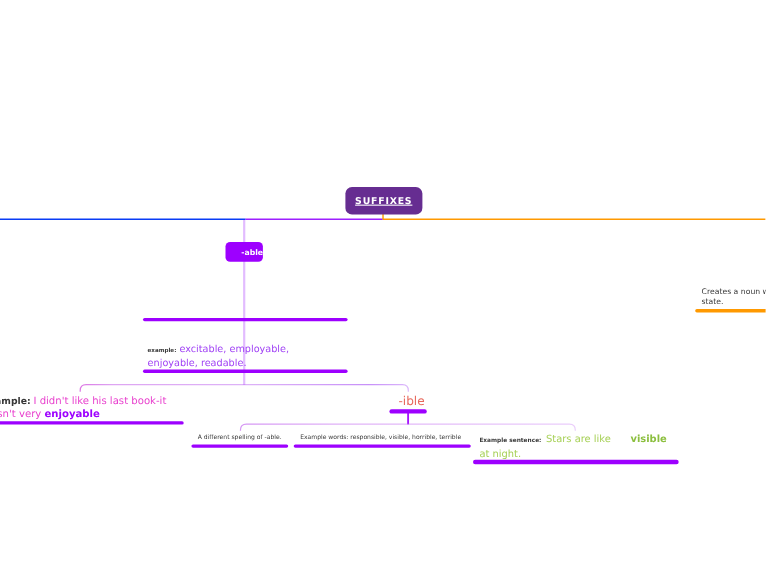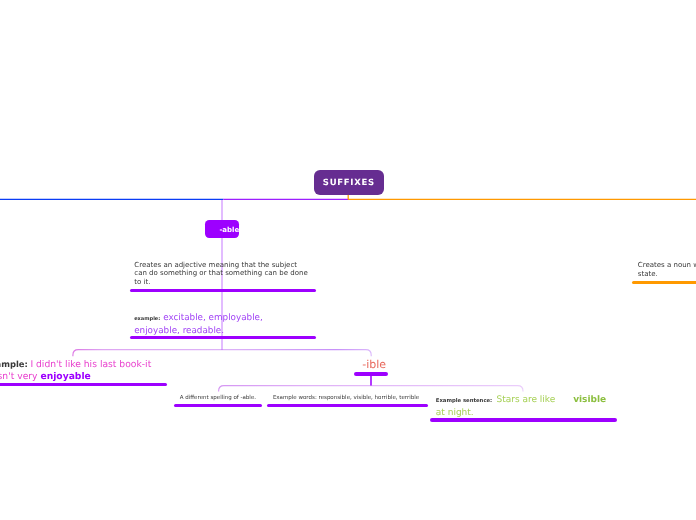--- a/index.html
+++ b/index.html
@@ -40,31 +40,28 @@
     <path d="M223.3 199.3 H348" stroke="#9d1fff" stroke-width="1.2" fill="none"></path>
     <path d="M348 199.3 H696" stroke="#ff9900" stroke-width="1.2" fill="none"></path>
     <path d="M348.2 194.6 V199.3" stroke="#ff9900" stroke-width="1.3" fill="none"></path>
     <path d="M222 200 V350" stroke="#a020ff" stroke-width="2" fill="none" opacity="0.3"></path>
     <path d="M72.9 356.2 V355 Q72.9 349.6 78.3 349.6 H365.9 Q371.2 349.6 371.2 355 V356.2" stroke="url(#gA)" stroke-width="1.1" fill="none"></path>
     <path d="M371 375 V385.8" stroke="#9d00ff" stroke-width="1.7" fill="none" opacity="0.92"></path>
     <path d="M218.6 391.6 V391 Q218.6 385.6 224 385.6 H517.6 Q523 385.6 523 391 V391.6" stroke="url(#gB)" stroke-width="1.1" fill="none"></path>
     <path d="M371 386.6 V392.6" stroke="#b455ec" stroke-width="1.1" fill="none" opacity="0.0"></path>
   </svg>
 
-  <div class="node" style="left:313.5px;top:169.5px;width:70px;height:25.6px;background:#662d91;border-radius:6px;font-size:8.5px;letter-spacing:0.72px;text-indent:0.72px;padding-top:1.0px;">
+  <div class="node" style="left:313.5px;top:169.5px;width:70px;height:25.6px;background:#662d91;border-radius:6px;font-size:8.5px;letter-spacing:0.72px;text-indent:0.72px;padding-top:1.0px;text-decoration:underline;">
     <span>SUFFIXES</span>
   </div>
 
   <div class="node" style="left:205.2px;top:220.1px;width:34px;height:18.3px;background:#9d00ff;font-size:7px;padding-top:1.7px;border-radius:4.2px;justify-content:flex-end;">
     <span>-able</span>
   </div>
 
-  <div class="topic" style="left:134.3px;top:260.8px;width:175px;">
-    <div class="txt" style="font-size:7px;line-height:8.5px;">Creates an adjective meaning that the subject can do something or that something can be done to it.</div>
-  </div>
   <div class="bar" style="left:129.6px;top:288.8px;width:186px;height:3px;background:#9d00ff;"></div>
 
   <div class="topic" style="left:134.2px;top:313.4px;width:140px;">
     <div style="font-size:8.8px;line-height:11.4px;color:#a143f5;">
       <span class="pfx" style="font-size:5.05px;">example:</span>
       <span>excitable, employable, enjoyable, readable.</span>
     </div>
   </div>
   <div class="bar" style="left:129.6px;top:336.2px;width:186px;height:3px;background:#9d00ff;"></div>
 

